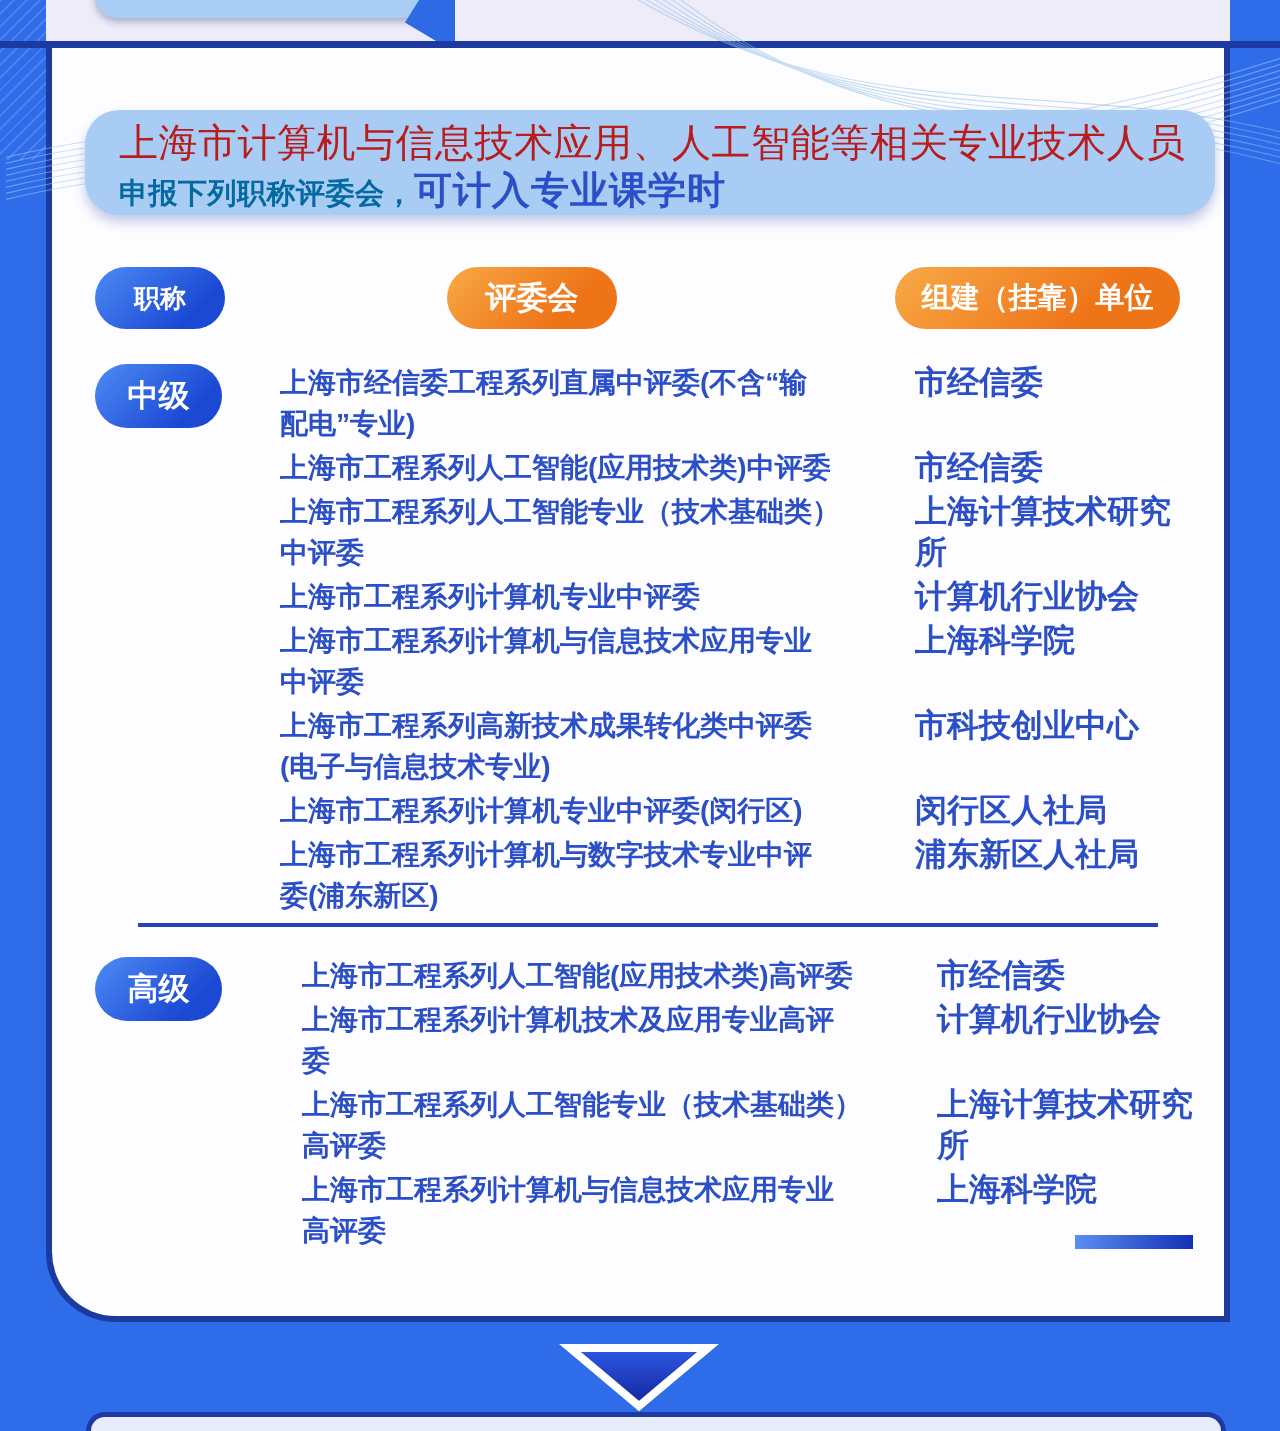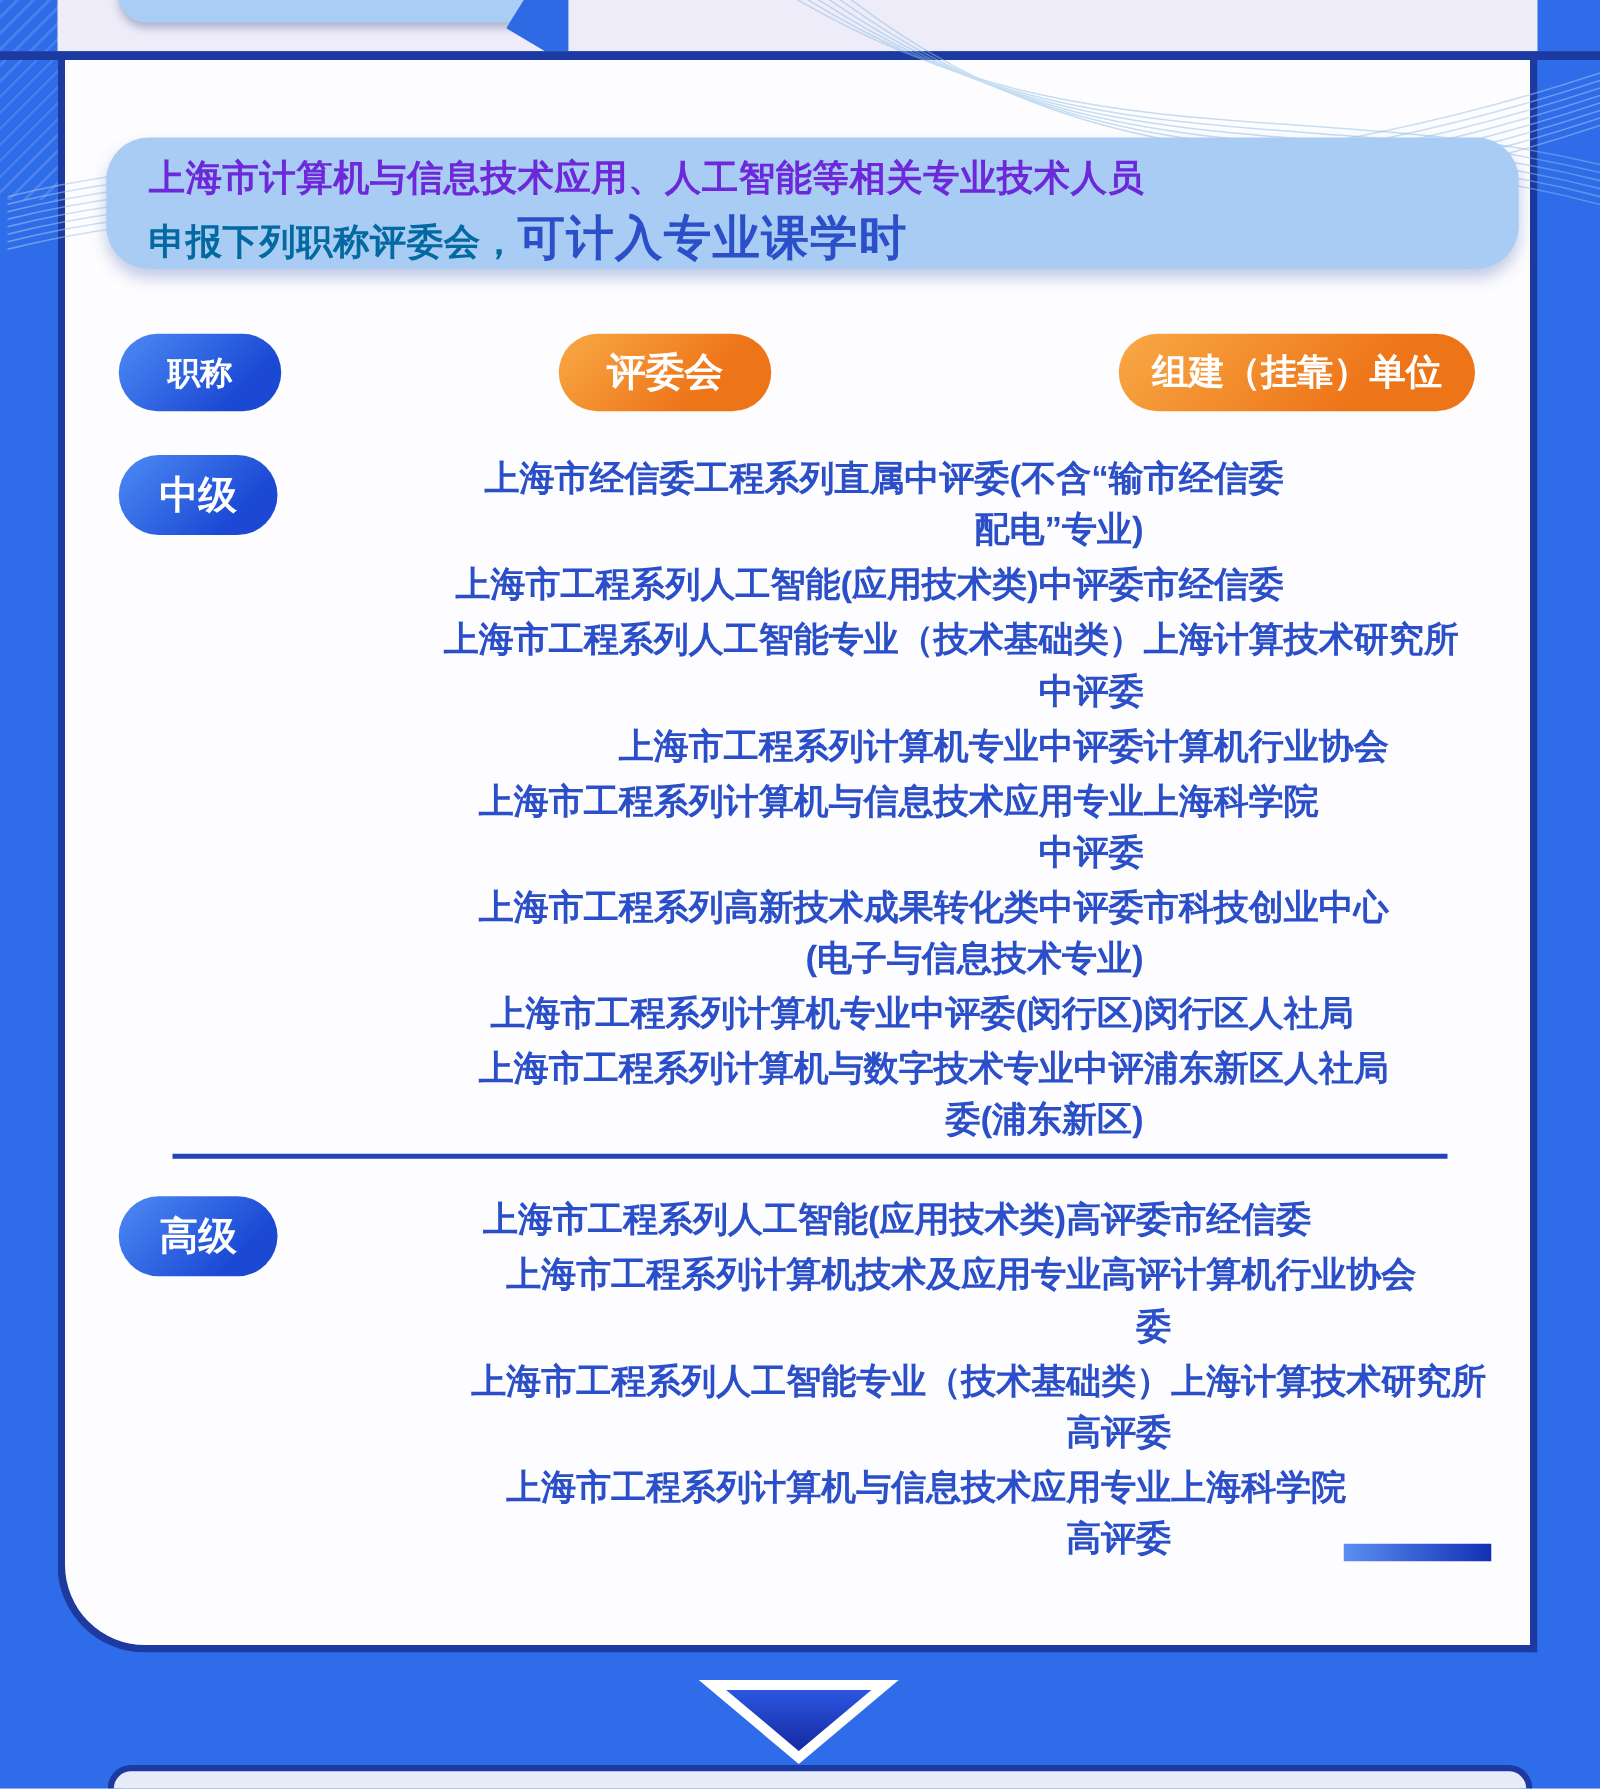--- a/index.html
+++ b/index.html
@@ -22,21 +22,21 @@
   
   .card{position:absolute;left:46px;top:48px;width:1184px;height:1274px;box-sizing:border-box;
     background:#fdfdff;border:6px solid #1d3aa0;border-top:none;border-radius:0 0 0 70px;}
 
   .waves{position:absolute;left:-46px;top:-48px;width:1280px;height:300px;pointer-events:none;}
 
   
   .banner{position:absolute;left:33px;top:62px;width:1130px;height:105px;box-sizing:border-box;
     background:#a8ccf4;border-radius:34px;box-shadow:0 7px 12px rgba(40,70,160,.28);
     padding:13px 0 0 34px;}
-  .banner-l1{font-size:29px;line-height:40px;font-weight:700;color:#6d28d9;letter-spacing:.5px;}
+  .banner-l1{font-size:39px;line-height:40px;font-weight:400;color:#b91c1c;letter-spacing:.5px;}
   .banner-l2{display:flex;align-items:baseline;margin-top:2px;}
   .banner-l2 .orange{font-size:29px;font-weight:700;color:#0369a1;letter-spacing:.5px;}
   .banner-l2 .blue{font-size:38px;font-weight:800;color:#2b4fc8;letter-spacing:1px;}
 
   
   .pill{position:absolute;height:62px;border-radius:31px;display:flex;align-items:center;justify-content:center;
     color:#fff;font-weight:700;}
   .pill-blue{background:linear-gradient(135deg,#4e8bf5 0%,#1b49d4 75%);}
   .pill-orange{background:linear-gradient(135deg,#f8a946 0%,#ee7418 70%);}
   .pill-title{left:43px;top:219px;width:130px;font-size:26px;}
@@ -45,22 +45,22 @@
 
   
   .section{position:absolute;left:0;width:1184px;}
   .section-mid{top:314px;}
   .section-high{top:907px;padding-left:22px;}
   .level-pill{position:absolute;left:43px;top:2px;width:127px;height:64px;border-radius:32px;
     background:linear-gradient(135deg,#4e8bf5 0%,#1b49d4 75%);
     display:flex;align-items:center;justify-content:center;color:#fff;font-size:31px;font-weight:700;}
   .rows{margin-left:228px;width:916px;}
   .row{display:flex;align-items:flex-start;margin-bottom:3px;}
-  .cell-committee{width:635px;font-size:28px;line-height:41px;font-weight:600;color:#2b4fc8;white-space:pre-line;text-align:right;}
-  .cell-unit{flex:1;font-size:28px;line-height:41px;font-weight:600;color:#2b4fc8;}
+  .cell-committee{width:635px;font-size:28px;line-height:41px;font-weight:600;color:#2b4fc8;white-space:pre-line;}
+  .cell-unit{flex:1;font-size:32px;line-height:41px;font-weight:600;color:#2b4fc8;}
 
   .divider{position:absolute;left:86px;top:875px;width:1020px;height:4px;background:#2443b8;}
 
   
   .corner-bar{position:absolute;left:1075px;top:1235px;width:118px;height:14px;
     background:linear-gradient(90deg,#5b8ff2,#1230b4);}
 
   
   .down-arrow{position:absolute;left:558px;top:1338px;width:162px;height:76px;}
 

